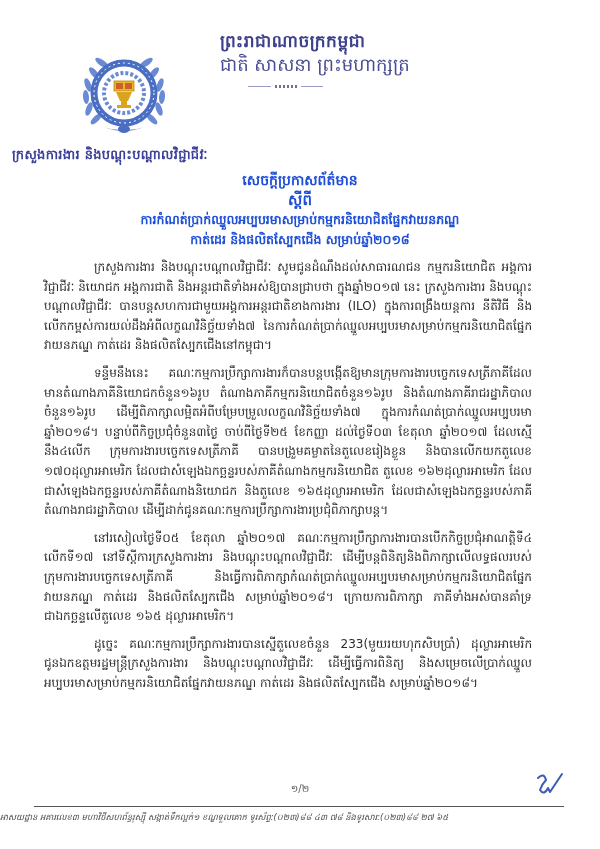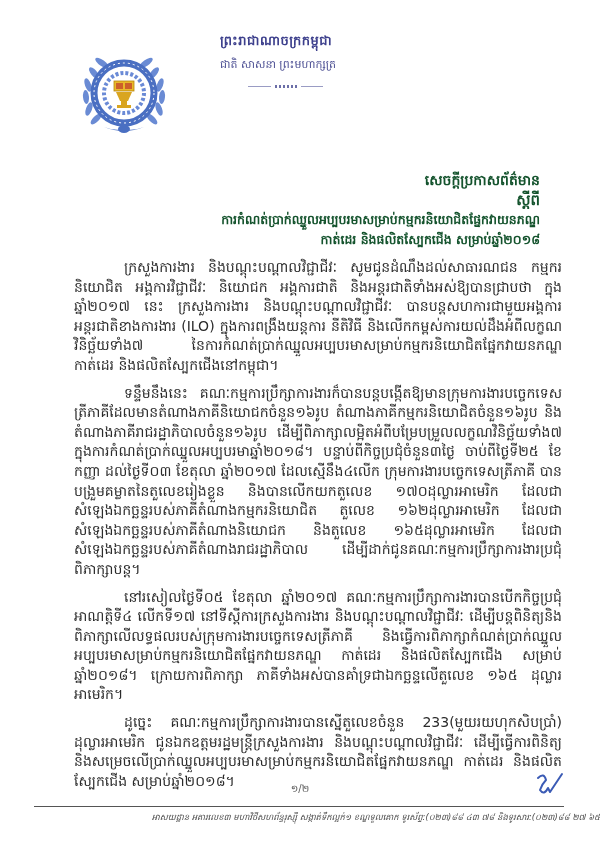--- a/index.html
+++ b/index.html
@@ -25,29 +25,29 @@
   
   .kingdom {
     position: absolute;
     left: 220px;
     top: 30px;
     width: 260px;
     text-align: left;
   }
   .kingdom-title {
     font-family: "DejaVu Serif", serif;
-    font-size: 13px;
+    font-size: 17px;
     font-weight: bold;
     color: #3c3f8c;
     letter-spacing: 0.5px;
     line-height: 22px;
   }
   .kingdom-motto {
     font-family: "DejaVu Serif", serif;
-    font-size: 11px;
+    font-size: 18px;
     color: #4a4d92;
     line-height: 22px;
     margin-top: 2px;
   }
   .ornament {
     margin-top: 8px;
     margin-left: 28px;
     width: 75px;
     height: 4px;
     display: flex;
@@ -83,46 +83,46 @@
     color: #3b3f9a;
     letter-spacing: 0.3px;
   }
 
   
   .title-block {
     position: absolute;
     left: 60px;
     top: 170px;
     width: 480px;
-    text-align: right;
-    color: #14532d;
+    text-align: center;
+    color: #1d4ed8;
   }
   .title-main {
     font-size: 14px;
     font-weight: bold;
     line-height: 20px;
   }
   .title-sub {
     font-size: 15px;
     font-weight: bold;
     line-height: 20px;
   }
   .title-topic {
     font-size: 12.5px;
     font-weight: bold;
     line-height: 20px;
   }
 
   
   .body {
     position: absolute;
-    left: 74px;
+    left: 44px;
     top: 258px;
     width: 488px;
-    font-size: 14px;
+    font-size: 12px;
     line-height: 19.6px;
     color: #2b2b2b;
     text-align: justify;
   }
   .body p {
     margin: 0 0 8px 0;
     text-indent: 50px;
   }
   .body p .bold {
     font-weight: bold;
@@ -151,21 +151,21 @@
     top: 806px;
     width: 530px;
     height: 1px;
     background: #555;
   }
   .footer-address {
     position: absolute;
     left: 0;
     width: 600px;
     top: 812px;
-    text-align: right;
+    text-align: left;
     font-size: 8.4px;
     font-style: italic;
     color: #4a4a4a;
   }
 </style>
 </head>
 <body>
 
 <div class="page">
 
@@ -212,20 +212,21 @@
   <div class="kingdom">
     <div class="kingdom-title">ព្រះរាជាណាចក្រកម្ពុជា</div>
     <div class="kingdom-motto">ជាតិ សាសនា ព្រះមហាក្សត្រ</div>
     <div class="ornament">
       <span class="line"></span>
       <span class="knot"></span>
       <span class="line"></span>
     </div>
   </div>
 
+  <div class="ministry-name">ក្រសួងការងារ និងបណ្តុះបណ្តាលវិជ្ជាជីវៈ</div>
 
   <div class="title-block">
     <div class="title-main">សេចក្តីប្រកាសព័ត៌មាន</div>
     <div class="title-sub">ស្តីពី</div>
     <div class="title-topic">ការកំណត់ប្រាក់ឈ្នួលអប្បបរមាសម្រាប់កម្មករនិយោជិតផ្នែកវាយនភណ្ឌ</div>
     <div class="title-topic">កាត់ដេរ និងផលិតស្បែកជើង សម្រាប់ឆ្នាំ២០១៨</div>
   </div>
 
   <div class="body">
     <p>ក្រសួងការងារ និងបណ្តុះបណ្តាលវិជ្ជាជីវៈ សូមជូនដំណឹងដល់សាធារណជន កម្មករនិយោជិត អង្គការវិជ្ជាជីវៈ និយោជក អង្គការជាតិ និងអន្តរជាតិទាំងអស់ឱ្យបានជ្រាបថា ក្នុងឆ្នាំ២០១៧ នេះ ក្រសួងការងារ និងបណ្តុះបណ្តាលវិជ្ជាជីវៈ បានបន្តសហការជាមួយអង្គការអន្តរជាតិខាងការងារ (ILO) ក្នុងការពង្រឹងយន្តការ នីតិវិធី និងលើកកម្ពស់ការយល់ដឹងអំពីលក្ខណវិនិច្ឆ័យទាំង៧ នៃការកំណត់ប្រាក់ឈ្នួលអប្បបរមាសម្រាប់កម្មករនិយោជិតផ្នែកវាយនភណ្ឌ កាត់ដេរ និងផលិតស្បែកជើងនៅកម្ពុជា។</p>

